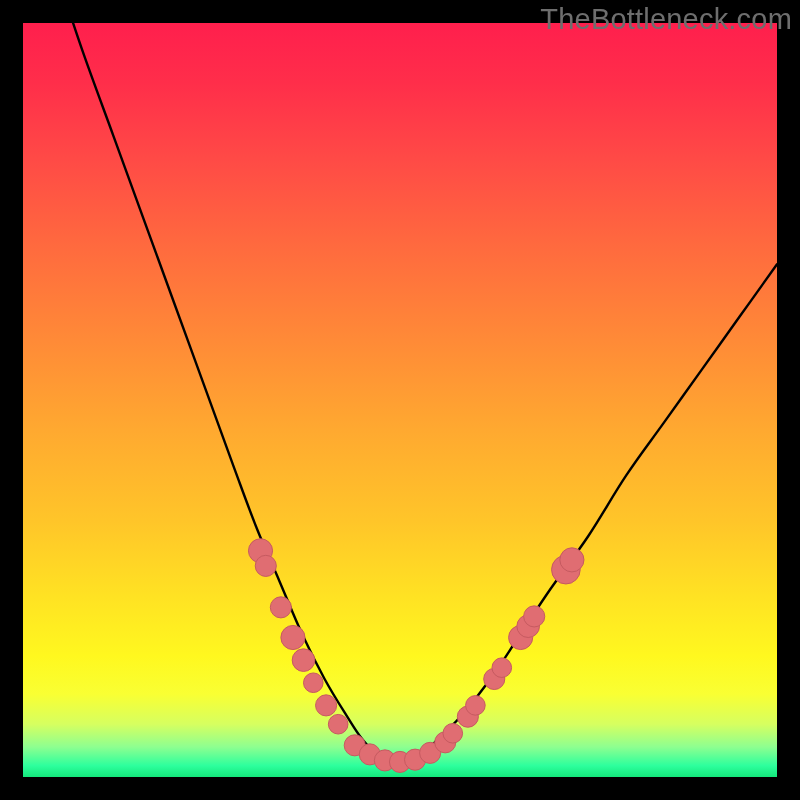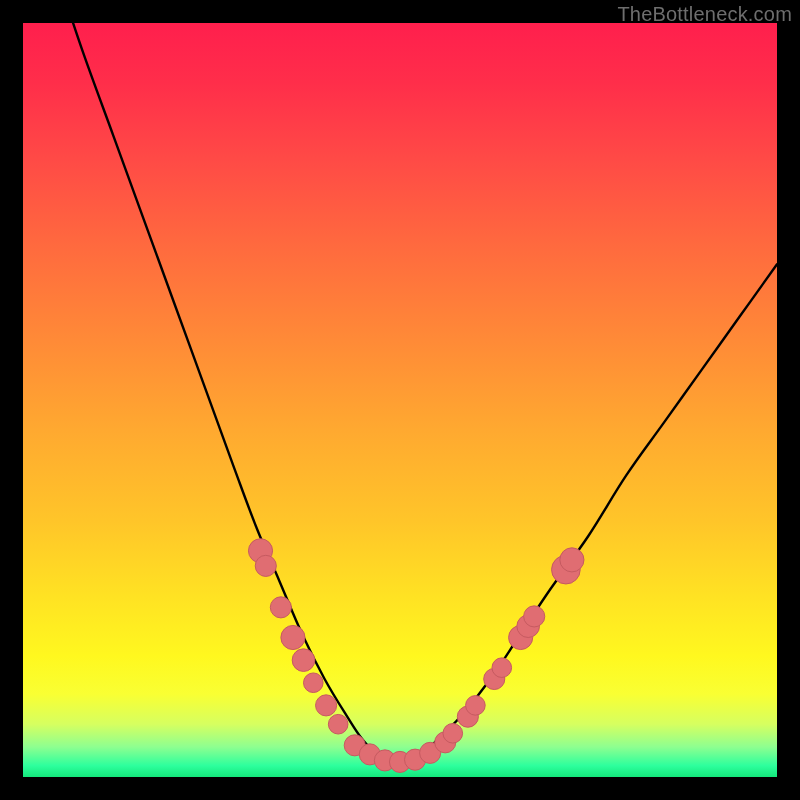--- a/index.html
+++ b/index.html
@@ -36,21 +36,21 @@
       #8eff90 96%,
       #2dff9d 98.5%,
       #14e87c 100%
     );
   }
   .watermark {
     position: absolute;
     top: 3px;
     right: 8px;
     font-family: Arial, Helvetica, sans-serif;
-    font-size: 20px;
+    font-size: 29px;
     font-weight: 500;
     color: #6e6e6e;
     letter-spacing: 0.2px;
     user-select: none;
   }
   svg.plot {
     position: absolute;
     left: 23px;
     top: 23px;
     width: 754px;

